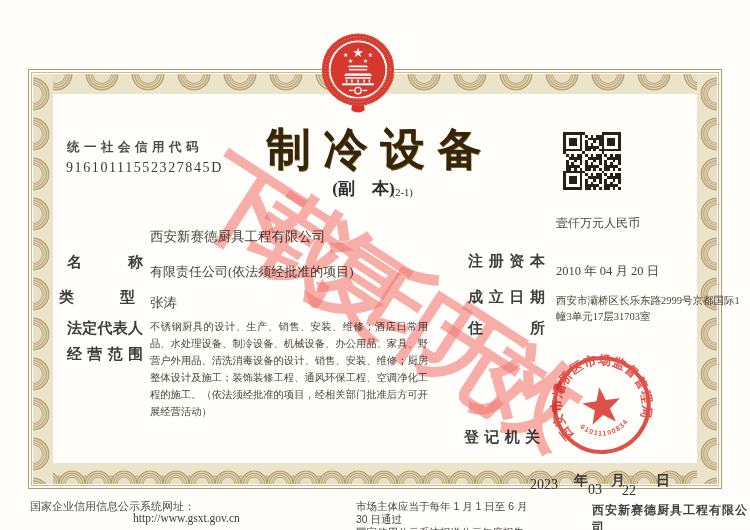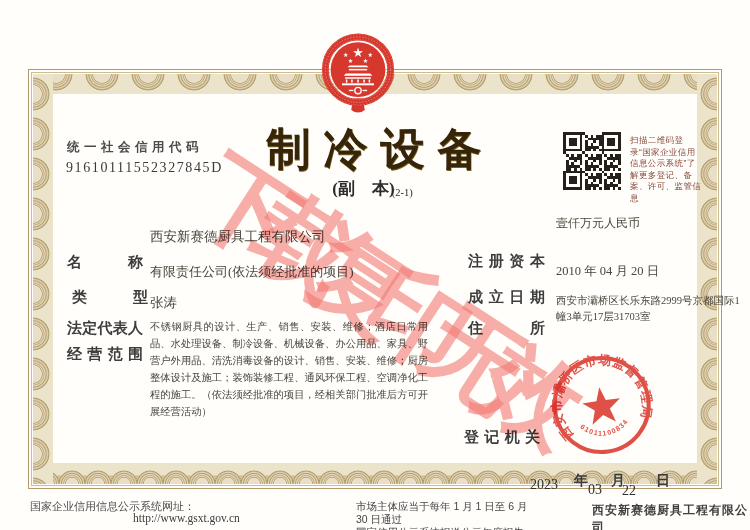--- a/index.html
+++ b/index.html
@@ -45,21 +45,21 @@
       text-shadow:.6px .6px 0 #7d5f22;}
   .subtitle{position:absolute;left:248px;top:177px;width:252px;text-align:center;z-index:10;
       font-family:"Liberation Serif",serif;font-size:17px;font-weight:700;color:#2c2c2c;}
   .copy-note{font-size:10.5px;font-weight:400;position:relative;top:2px;left:-3px;}
 
   
   .flabel{position:absolute;display:block;width:76px;font-size:15px;font-weight:600;
       color:#3d3d3d;text-align:justify;text-align-last:justify;z-index:10;margin-top:28px;}
   .fval{position:absolute;font-family:"Liberation Serif",serif;color:#4b453c;z-index:10;}
   .lab-name{left:67px;top:225px;}   .val-name{left:150px;top:228px;font-size:13.5px;}
-  .lab-type{left:72px;top:260px;}   .val-type{left:150px;top:263px;font-size:13px;}
+  .lab-type{left:59px;top:260px;}   .val-type{left:150px;top:263px;font-size:13px;}
   .lab-rep{left:67px;top:291px;}    .val-rep{left:150px;top:294px;font-size:13.5px;}
   .lab-scope{left:67px;top:317px;}  .val-scope{left:150px;top:318px;width:278px;font-size:10.3px;line-height:17px;text-align:justify;}
   .lab-cap{left:468px;top:224px;width:77px;}  .val-cap{left:556px;top:215px;font-size:12px;}
   .lab-date{left:468px;top:260px;width:77px;} .val-date{left:556px;top:263px;font-size:12.5px;}
   .lab-addr{left:468px;top:291px;width:77px;} .val-addr{left:556px;top:293px;width:186px;font-size:10.5px;line-height:15.5px;}
   .lab-reg{left:464px;top:400px;width:76px;}
 
   .dateline{z-index:10;font-family:"Liberation Serif",serif;color:#2f2f2f;margin-top:29px;}
   .d-num{position:absolute;font-size:14px;}
   .d-unit{position:absolute;font-family:"Liberation Sans",sans-serif;font-size:14px;font-weight:600;color:#3b3b3b;}
@@ -381,21 +381,20 @@
         <rect x="6" y="20" width="1" height="1"></rect>
         <rect x="8" y="20" width="1" height="1"></rect>
         <rect x="9" y="20" width="1" height="1"></rect>
         <rect x="11" y="20" width="1" height="1"></rect>
         <rect x="13" y="20" width="1" height="1"></rect>
         <rect x="15" y="20" width="1" height="1"></rect>
         <rect x="16" y="20" width="1" height="1"></rect>
         <rect x="18" y="20" width="1" height="1"></rect>
         <rect x="20" y="20" width="1" height="1"></rect>
       </svg></div>
-  <div class="qr-caption">扫描二维码登录“国家企业信用信息公示系统”了解更多登记、备案、许可、监管信息</div>
 
   <span class="flabel lab-name">名称</span>
   <span class="fval val-name">西安新赛德厨具工程有限公司</span>
 
   <span class="flabel lab-type">类型</span>
   <span class="fval val-type">有限责任公司(依法须经批准的项目)</span>
 
   <span class="flabel lab-rep">法定代表人</span>
   <span class="fval val-rep">张涛</span>
 

